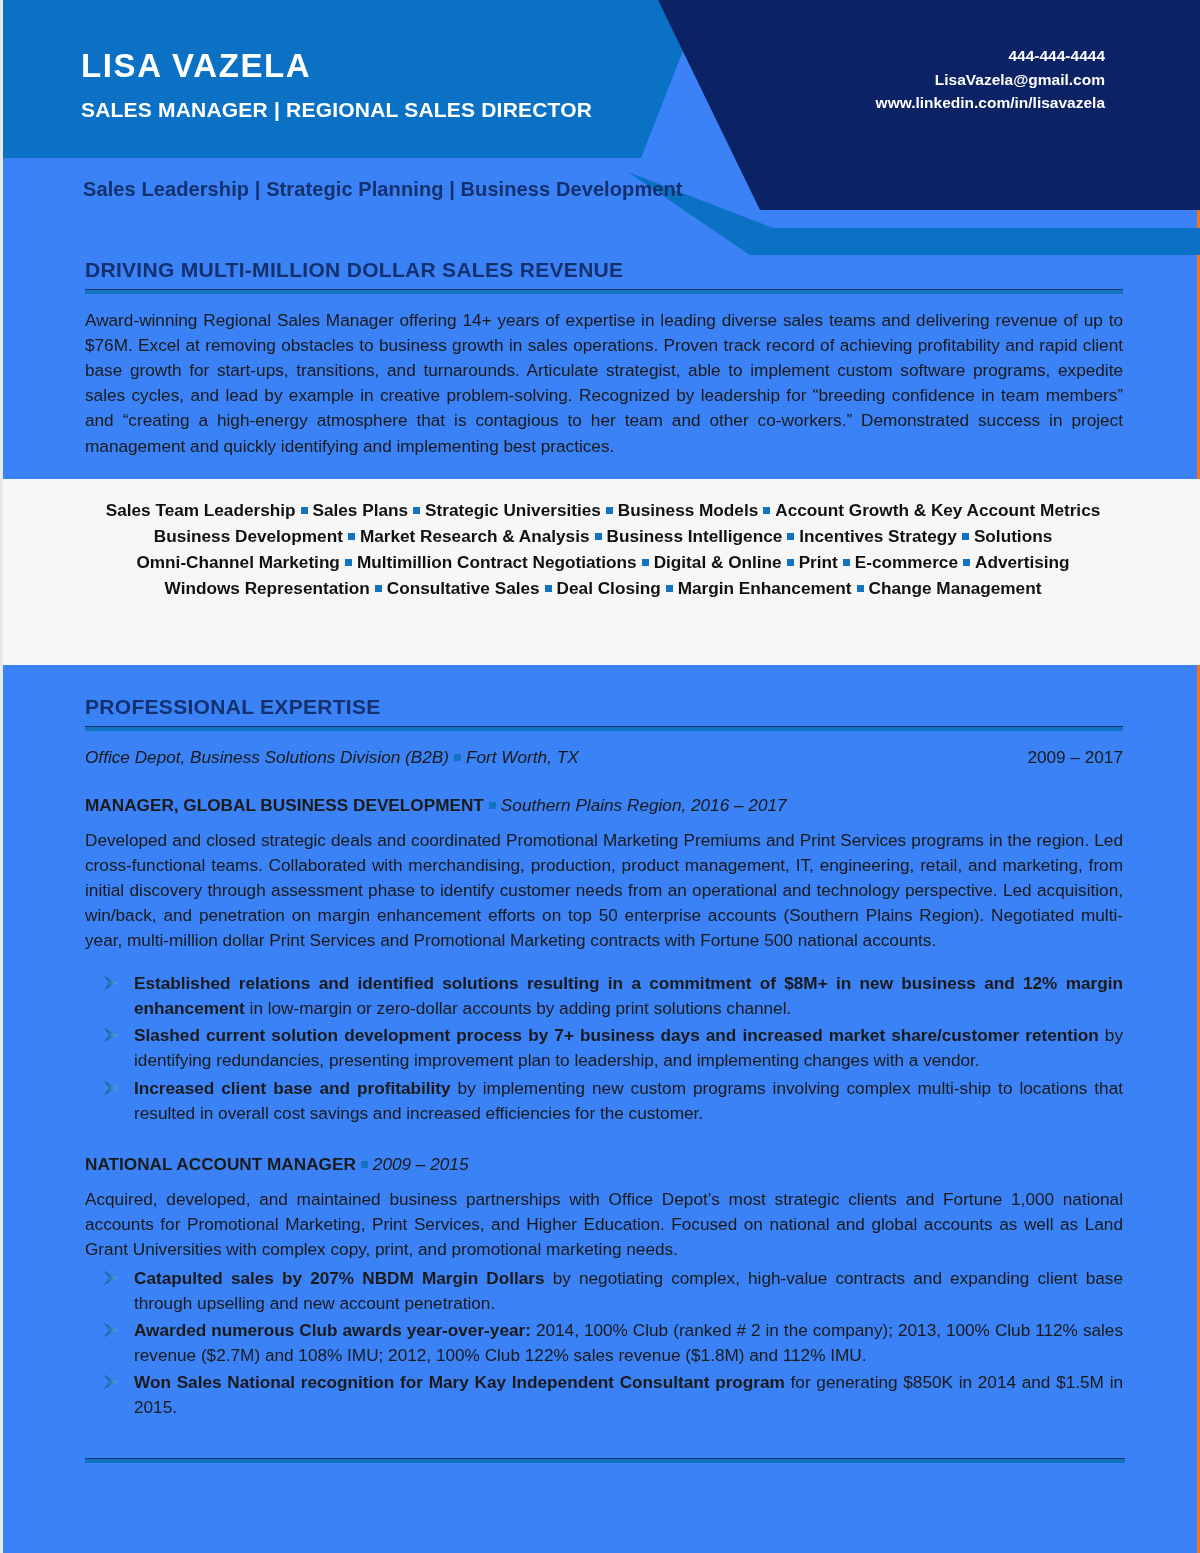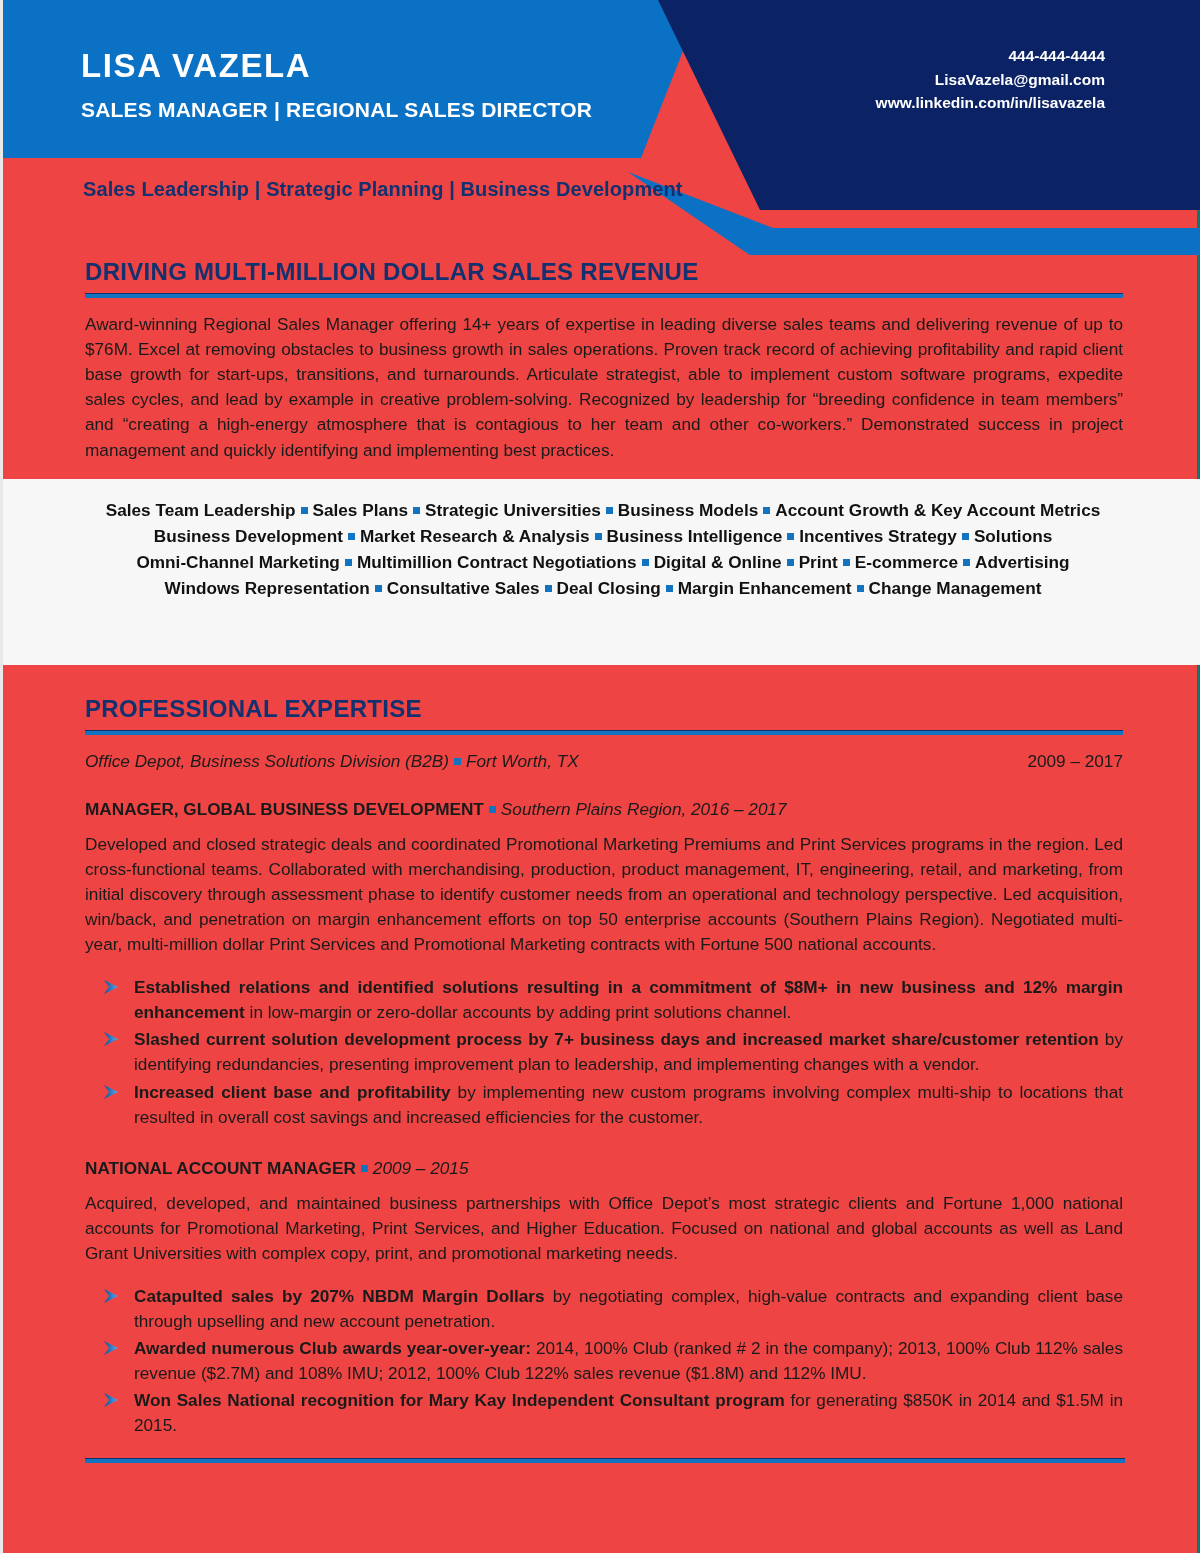--- a/index.html
+++ b/index.html
@@ -13,23 +13,23 @@
     position: relative;
     font-family: "Liberation Sans", sans-serif;
     color: #1a1a1a;
     overflow: hidden;
   }
 
   
   #page {
     position: absolute;
     inset: 0;
-    background: #ef4444;
+    background: #3b82f6;
     border-left: 3px solid #e9e9e9;
-    border-right: 3px solid #0f766e;
+    border-right: 3px solid #f97316;
     box-sizing: border-box;
   }
 
   
   #header {
     position: absolute;
     left: 0;
     top: 0;
     width: 1200px;
     height: 255px;
@@ -85,21 +85,21 @@
     position: absolute;
     left: 0;
     top: 255px;
     width: 1200px;
   }
   .wrap {
     margin: 0 80px 0 82px;
   }
 
   .sec-head {
-    font-size: 24px;
+    font-size: 21px;
     font-weight: bold;
     color: #12316e;
     letter-spacing: .3px;
     margin: 0;
     padding: 0;
   }
   .sec-rule {
     margin-top: 7px;
     height: 4px;
     background: #1273c0;
@@ -296,21 +296,21 @@
                       <stop offset="1" stop-color="#58a9e8"></stop>
                     </linearGradient>
                   </defs>
                   <path d="M1 1 L15 8 L1 15 L6 8 Z" fill="url(#ag)"></path>
                 </svg><b>Increased client base and profitability</b><span> by implementing new custom programs involving complex multi-ship to locations that resulted in overall cost savings and increased efficiencies for the customer.</span></li>
             </ul>
           </div>
           <div style="margin-top: 26px;">
             <div class="job-line" style="margin-top: 4px;"><span class="job-title">NATIONAL ACCOUNT MANAGER</span><span class="sq"></span><span class="job-title-meta">2009 – 2015</span></div>
             <p class="body" style="margin-top: 9px;">Acquired, developed, and maintained business partnerships with Office Depot’s most strategic clients and Fortune 1,000 national accounts for Promotional Marketing, Print Services, and Higher Education. Focused on national and global accounts as well as Land Grant Universities with complex copy, print, and promotional marketing needs.</p>
-            <ul class="achievements" style="margin-top: 18px;">
+            <ul class="achievements" style="margin-top: 4px;">
               <li><svg class="arrow" viewBox="0 0 17 16">
                   <defs>
                     <linearGradient id="ag" x1="0" y1="0" x2="1" y2="0">
                       <stop offset="0" stop-color="#0b4f96"></stop>
                       <stop offset="1" stop-color="#58a9e8"></stop>
                     </linearGradient>
                   </defs>
                   <path d="M1 1 L15 8 L1 15 L6 8 Z" fill="url(#ag)"></path>
                 </svg><b>Catapulted sales by 207% NBDM Margin Dollars</b><span> by negotiating complex, high-value contracts and expanding client base through upselling and new account penetration.</span></li>
               <li><svg class="arrow" viewBox="0 0 17 16">

